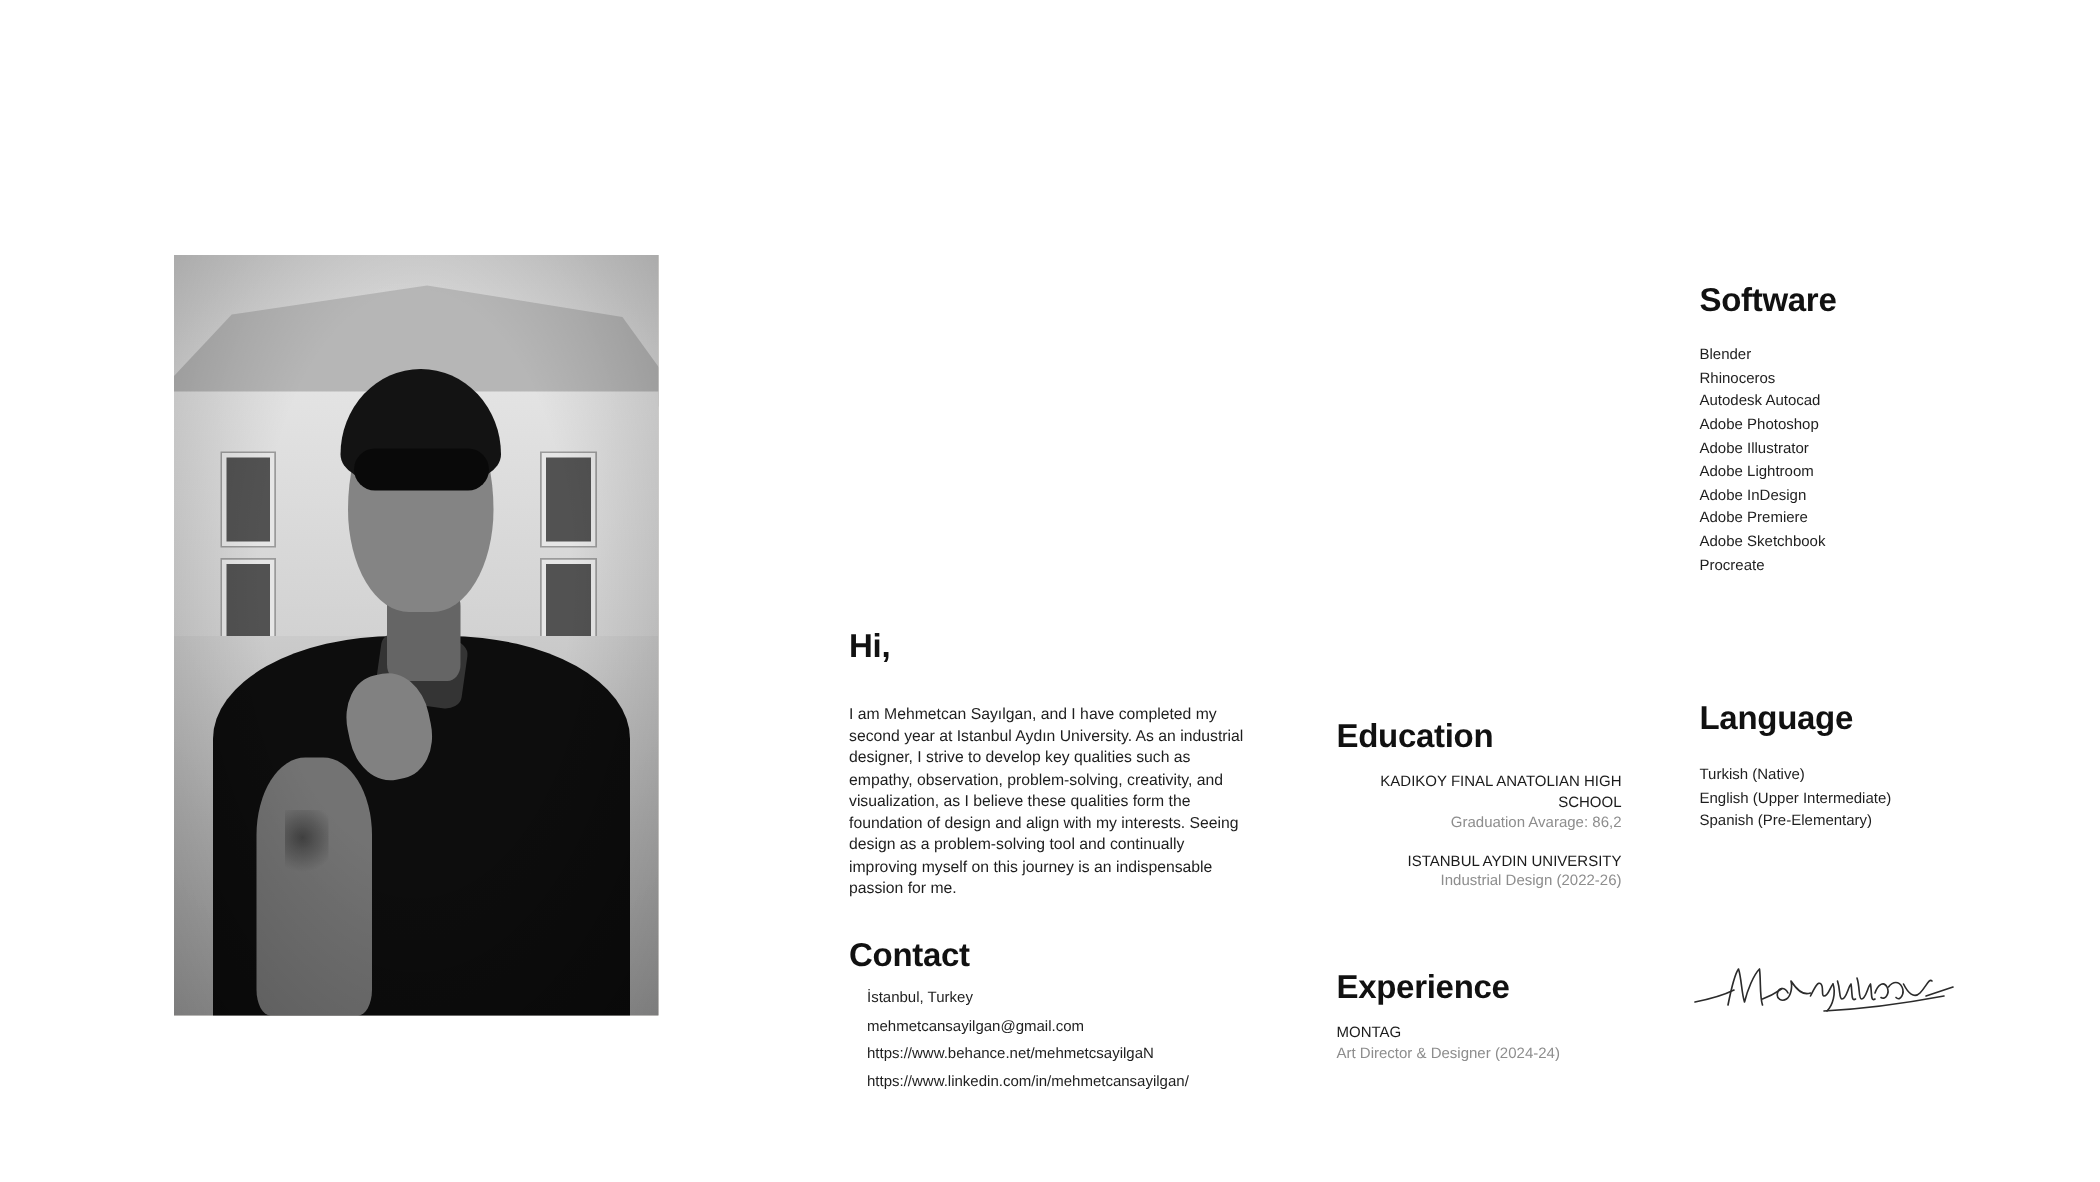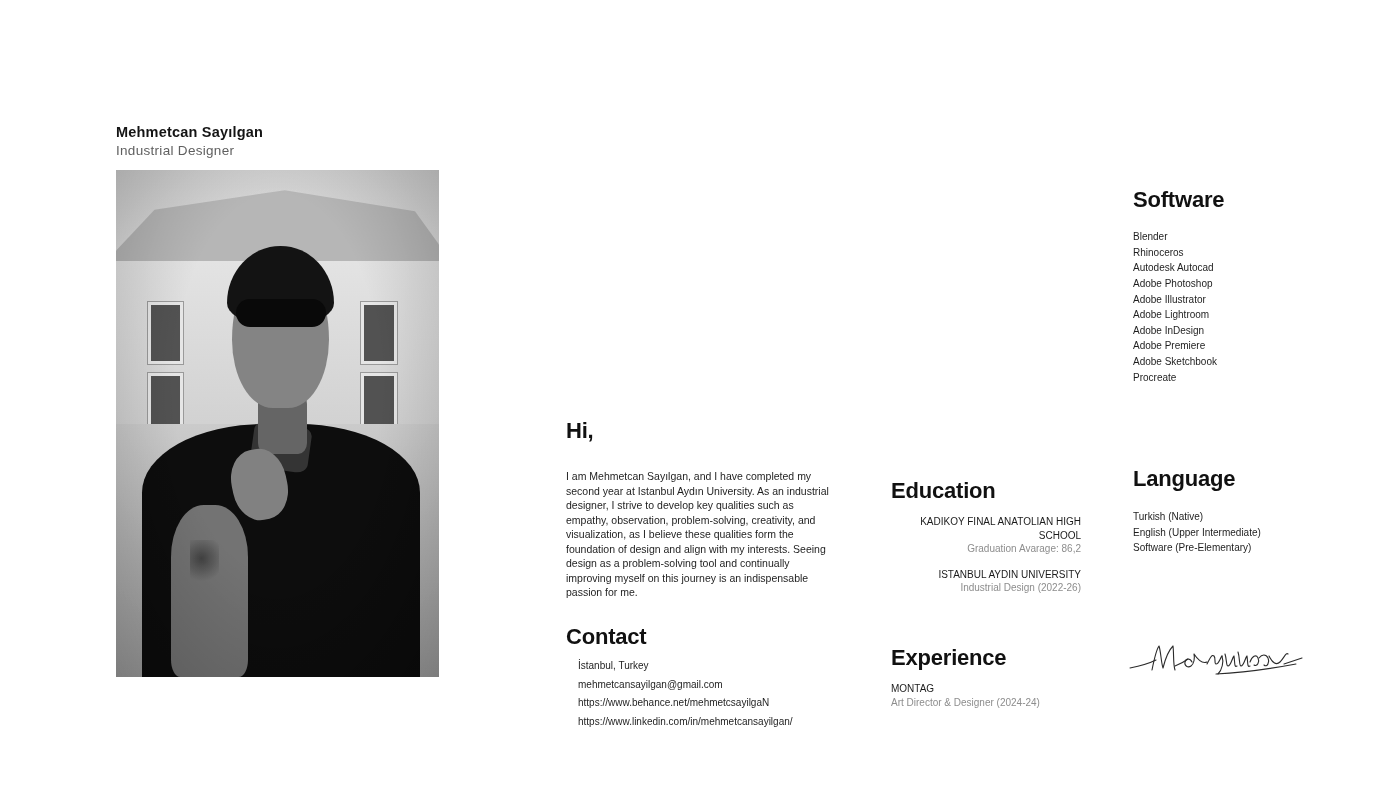--- a/index.html
+++ b/index.html
@@ -264,24 +264,20 @@
     top: 640px;
     width: 176px;
     height: 44px;
   }
 </style>
 </head>
 <body>
 
 <div class="cv-root">
 
-  <div class="name-block">
-    <div class="name">Mehmetcan Sayılgan</div>
-    <div class="role">Industrial Designer</div>
-  </div>
 
   <div class="photo-frame">
     <div class="photo-art">
       <div class="ph-sky"></div>
       <div class="ph-roof"></div>
       <div class="ph-wall"></div>
       <div class="ph-win w1"></div>
       <div class="ph-win w2"></div>
       <div class="ph-win w3"></div>
       <div class="ph-win w4"></div>
@@ -346,21 +342,21 @@
     <div class="list-line">Adobe InDesign</div>
     <div class="list-line">Adobe Premiere</div>
     <div class="list-line">Adobe Sketchbook</div>
     <div class="list-line">Procreate</div>
   </div>
 
   <div class="language-block">
     <div class="sec-title language-title">Language</div>
     <div class="list-line">Turkish (Native)</div>
     <div class="list-line">English (Upper Intermediate)</div>
-    <div class="list-line">Software (Pre-Elementary)</div>
+    <div class="list-line">Spanish (Pre-Elementary)</div>
   </div>
 
   <div class="signature">
     <svg viewBox="0 0 176 44" width="176" height="44" aria-hidden="true">
       <g fill="none" stroke="#2b2b2b" stroke-width="1.1" stroke-linecap="round" stroke-linejoin="round">
         <path d="M2 28 C 12 26, 20 24, 28 20"></path>
         <path d="M24 30 C 26 20, 28 10, 31 6 C 33 12, 33 22, 35 28 C 37 20, 41 10, 45 6 C 46 14, 45 24, 47 30"></path>
         <path d="M47 26 C 52 24, 56 22, 60 19"></path>
         <path d="M64 22 C 62 18, 58 18, 57 22 C 56 26, 60 28, 63 26 C 66 24, 67 18, 66 14 C 70 20, 74 24, 79 22"></path>
         <path d="M79 24 C 82 18, 84 14, 86 16 C 88 18, 86 24, 88 24 C 91 24, 92 18, 94 16"></path>

